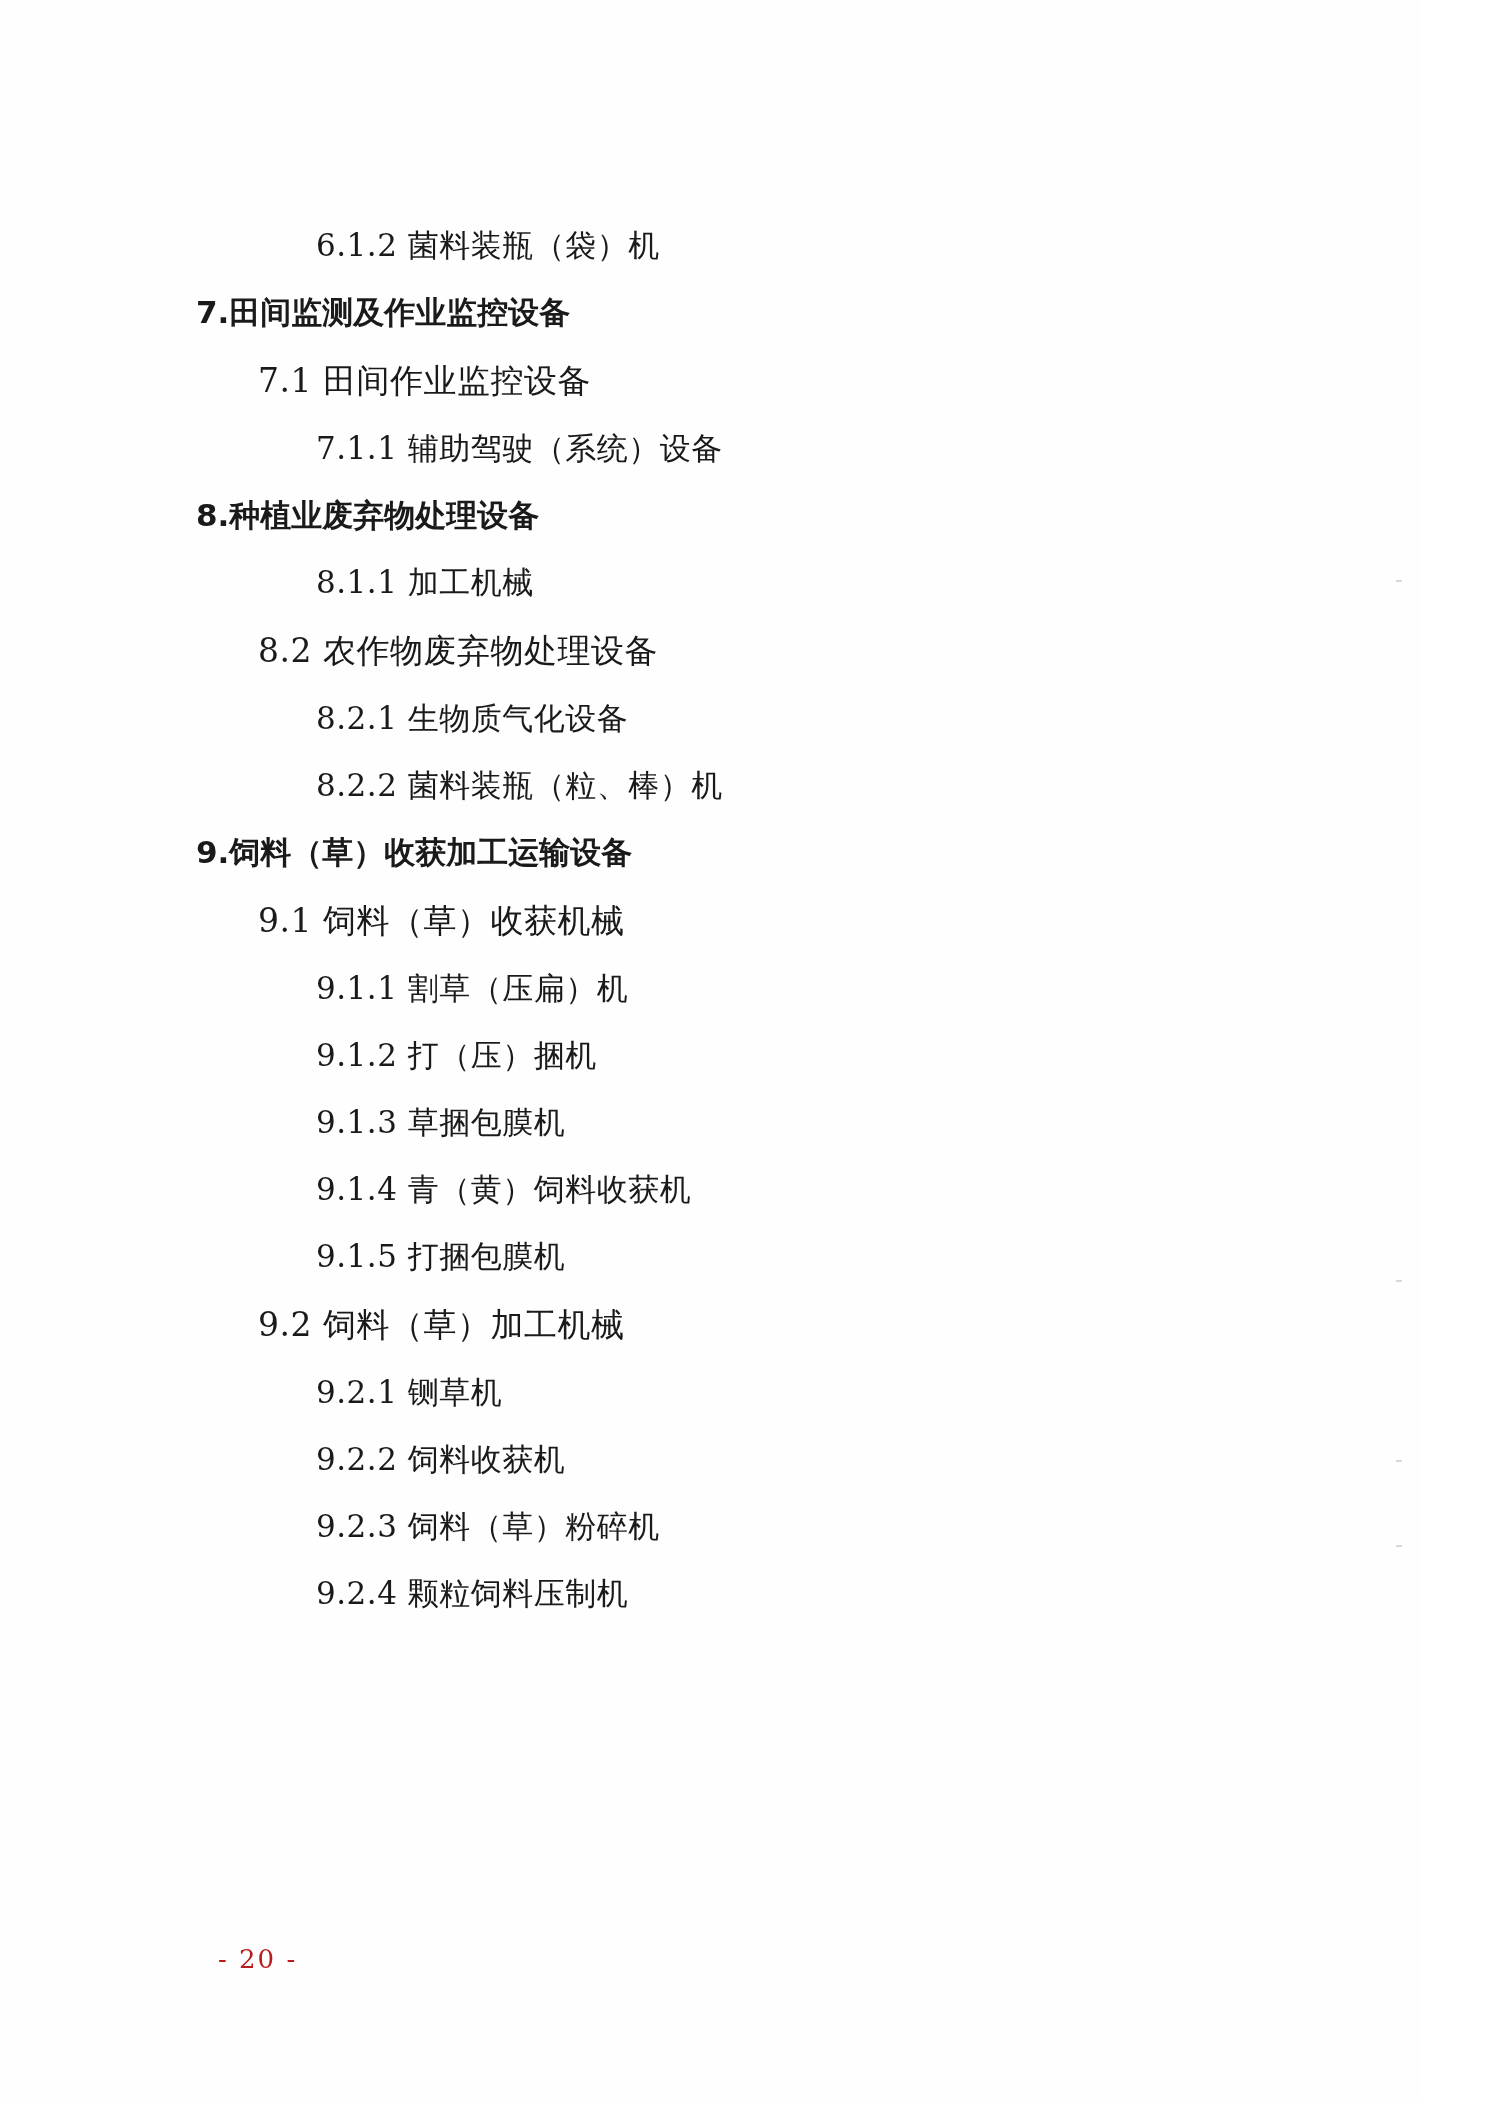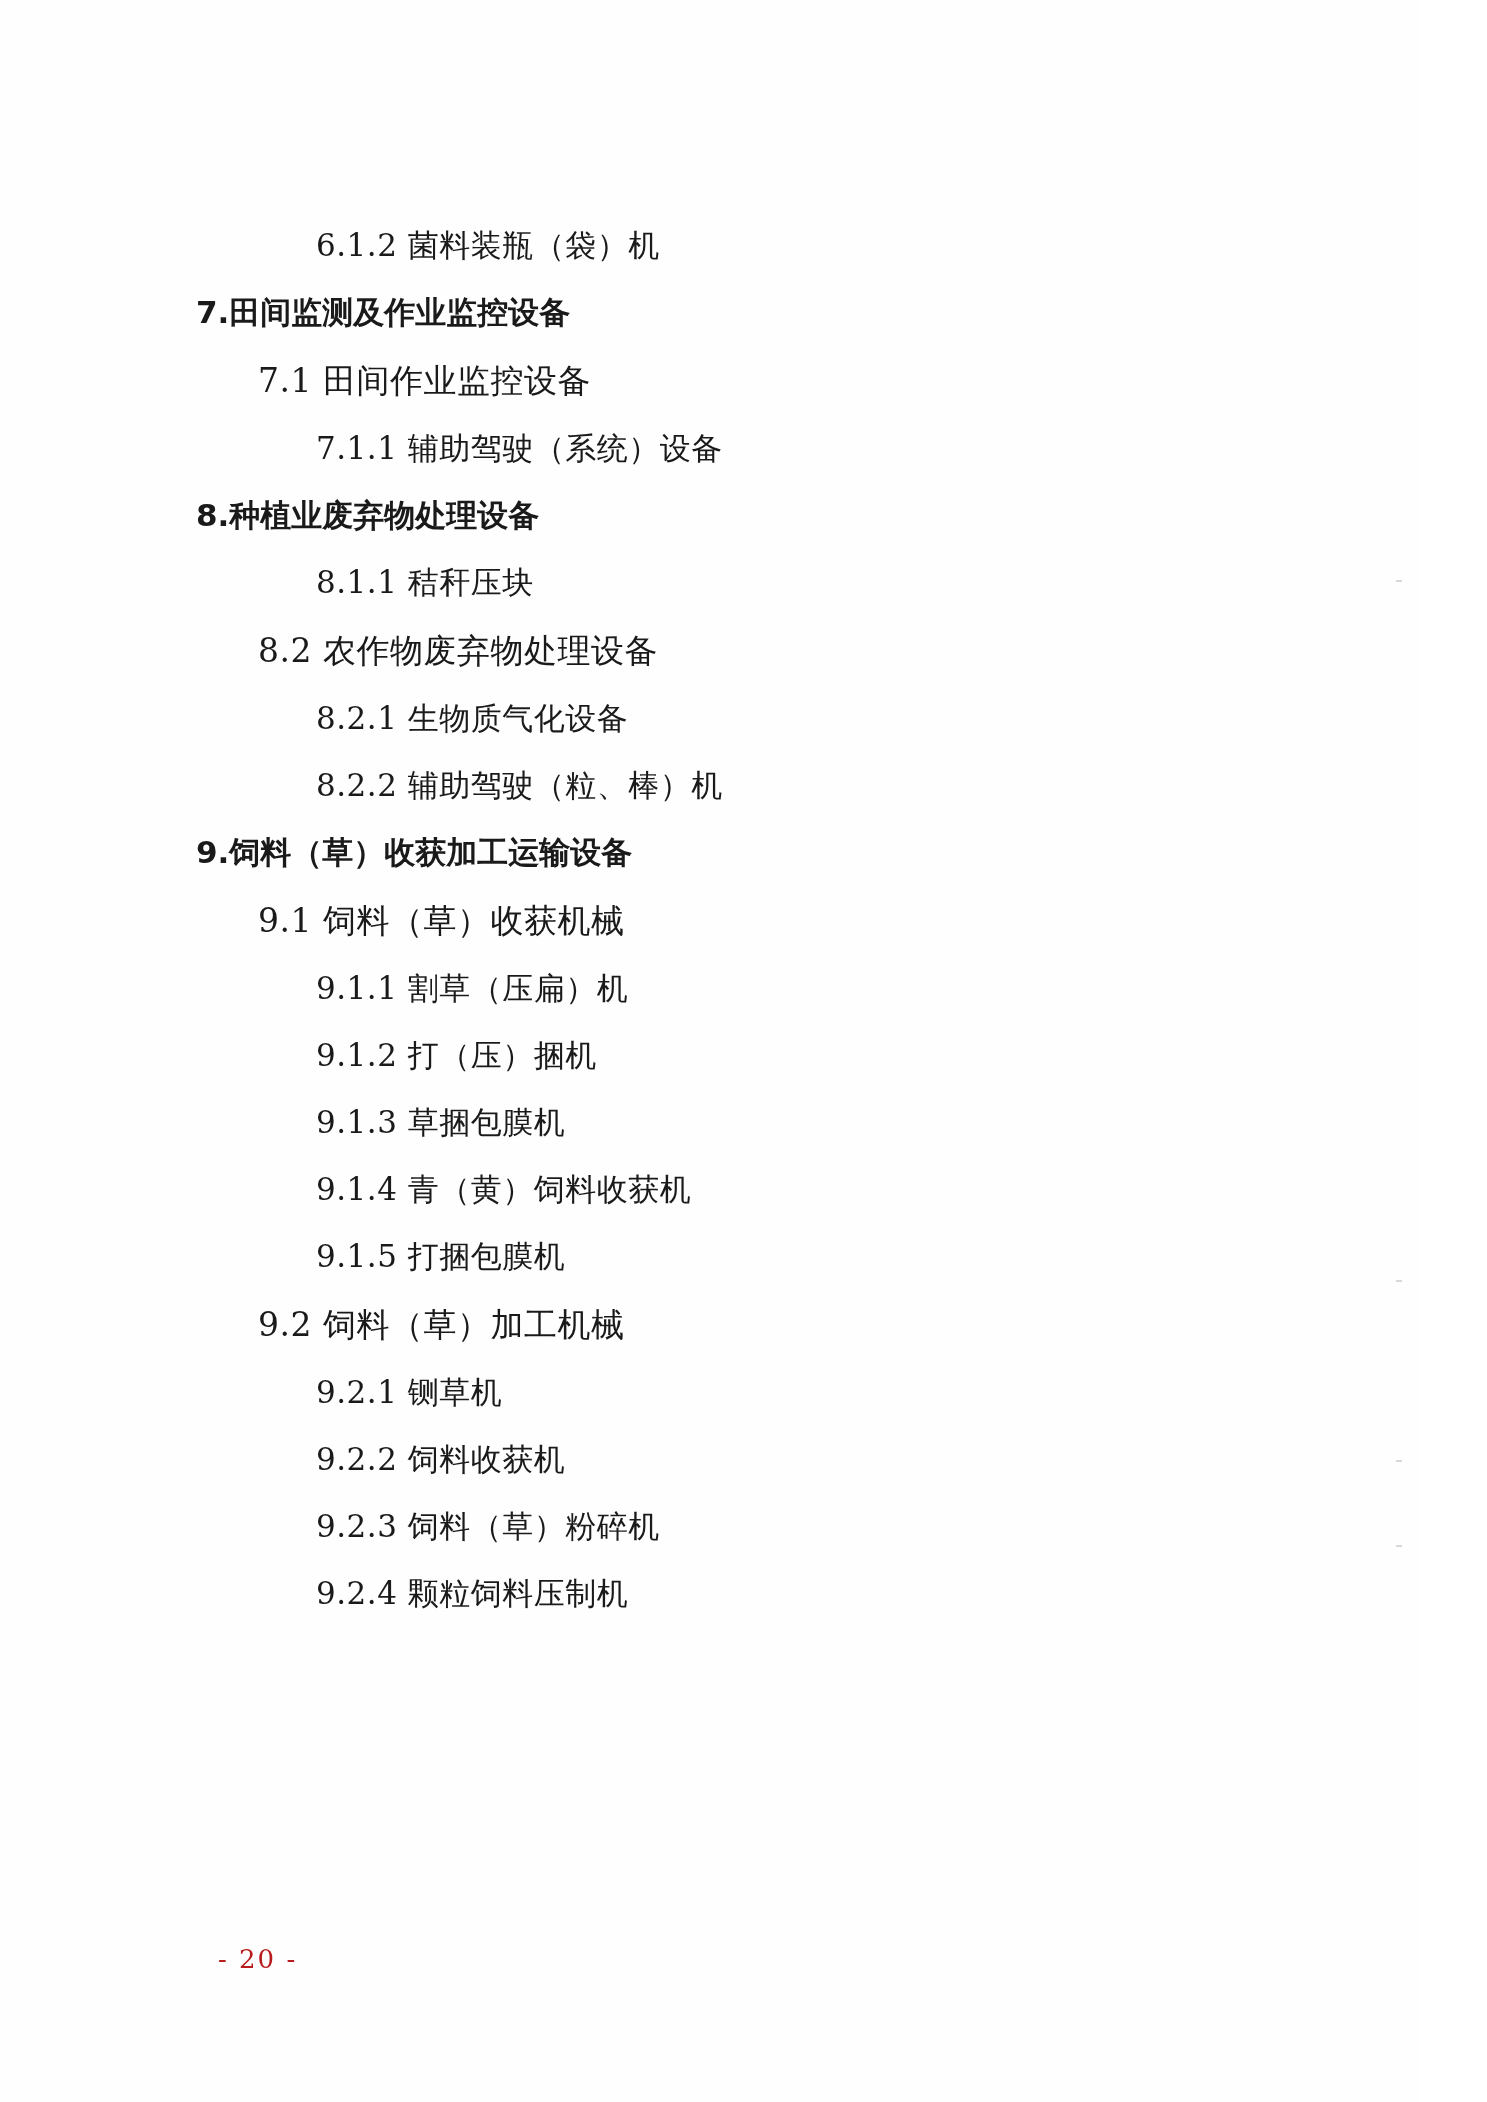--- a/index.html
+++ b/index.html
@@ -78,24 +78,24 @@
   <div class="edge-mark" style="top:1280px;"></div>
   <div class="edge-mark" style="top:1460px;"></div>
   <div class="edge-mark" style="top:1545px;"></div>
 
   <div class="content">
     <div class="line lvl-3">6.1.2 菌料装瓶（袋）机</div>
     <div class="line lvl-h">7.田间监测及作业监控设备</div>
     <div class="line lvl-2">7.1 田间作业监控设备</div>
     <div class="line lvl-3">7.1.1 辅助驾驶（系统）设备</div>
     <div class="line lvl-h">8.种植业废弃物处理设备</div>
-    <div class="line lvl-3">8.1.1 秸秆压块</div>
+    <div class="line lvl-3">8.1.1 加工机械</div>
     <div class="line lvl-2">8.2 农作物废弃物处理设备</div>
     <div class="line lvl-3">8.2.1 生物质气化设备</div>
-    <div class="line lvl-3">8.2.2 辅助驾驶（粒、棒）机</div>
+    <div class="line lvl-3">8.2.2 菌料装瓶（粒、棒）机</div>
     <div class="line lvl-h">9.饲料（草）收获加工运输设备</div>
     <div class="line lvl-2">9.1 饲料（草）收获机械</div>
     <div class="line lvl-3">9.1.1 割草（压扁）机</div>
     <div class="line lvl-3">9.1.2 打（压）捆机</div>
     <div class="line lvl-3">9.1.3 草捆包膜机</div>
     <div class="line lvl-3">9.1.4 青（黄）饲料收获机</div>
     <div class="line lvl-3">9.1.5 打捆包膜机</div>
     <div class="line lvl-2">9.2 饲料（草）加工机械</div>
     <div class="line lvl-3">9.2.1 铡草机</div>
     <div class="line lvl-3">9.2.2 饲料收获机</div>

